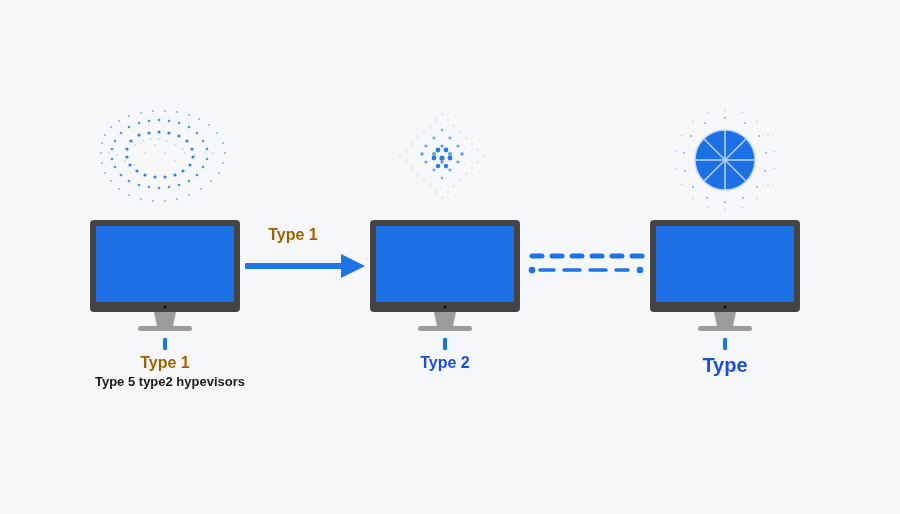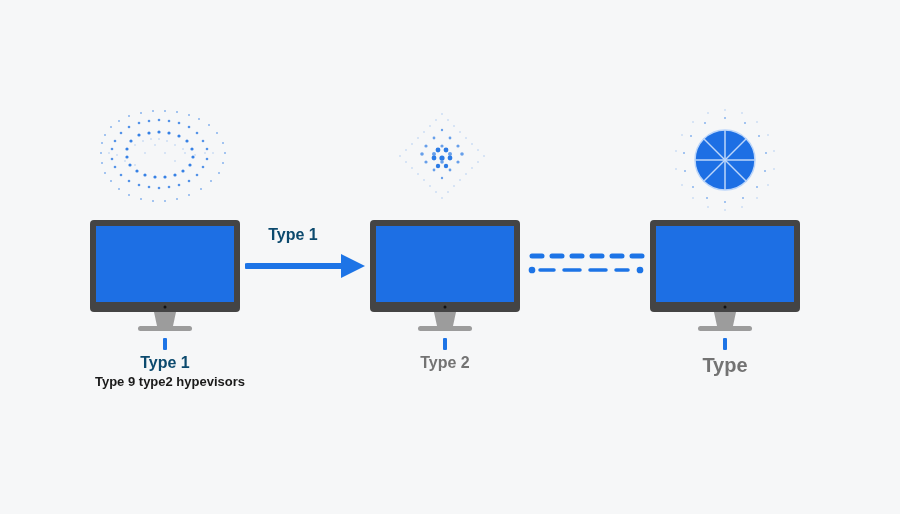--- a/index.html
+++ b/index.html
@@ -46,22 +46,22 @@
     pointer-events: none;
   }
   .dashes svg { width: 100%; height: 100%; }
 
   
   .lbl {
     position: absolute;
     font-weight: 700;
     text-align: center;
   }
-  .lbl.black  { color: #0c4a6e; }
-  .lbl.blue   { color: #737373; }
+  .lbl.black  { color: #a16207; }
+  .lbl.blue   { color: #1d4ed8; }
   .sublbl {
     position: absolute;
     font-weight: 700;
     color: #1a1a1a;
     font-size: 13px;
     text-align: center;
   }
   .tick {
     position: absolute;
     width: 4px;
@@ -364,21 +364,21 @@
         <line x1="36" y1="20" x2="52" y2="20"></line>
         <line x1="62" y1="20" x2="78" y2="20"></line>
         <line x1="88" y1="20" x2="100" y2="20"></line>
         <circle cx="112" cy="20" r="1.6" fill="#1d74e6"></circle>
       </g>
     </svg>
   </div>
 
   <div class="tick" style="left:163px; top:338px;"></div>
   <div class="lbl black" style="left:110px; top:354px; width:110px; font-size:16px;">Type 1</div>
-  <div class="sublbl" style="left:70px; top:374px; width:200px;">Type 9 type2 hypevisors</div>
+  <div class="sublbl" style="left:70px; top:374px; width:200px;">Type 5 type2 hypevisors</div>
 
   <div class="tick" style="left:443px; top:338px;"></div>
   <div class="lbl blue" style="left:395px; top:354px; width:100px; font-size:16px;">Type 2</div>
 
   <div class="tick" style="left:723px; top:338px;"></div>
   <div class="lbl blue" style="left:680px; top:354px; width:90px; font-size:20px;">Type</div>
 
 </div>
 
 </body></html>

